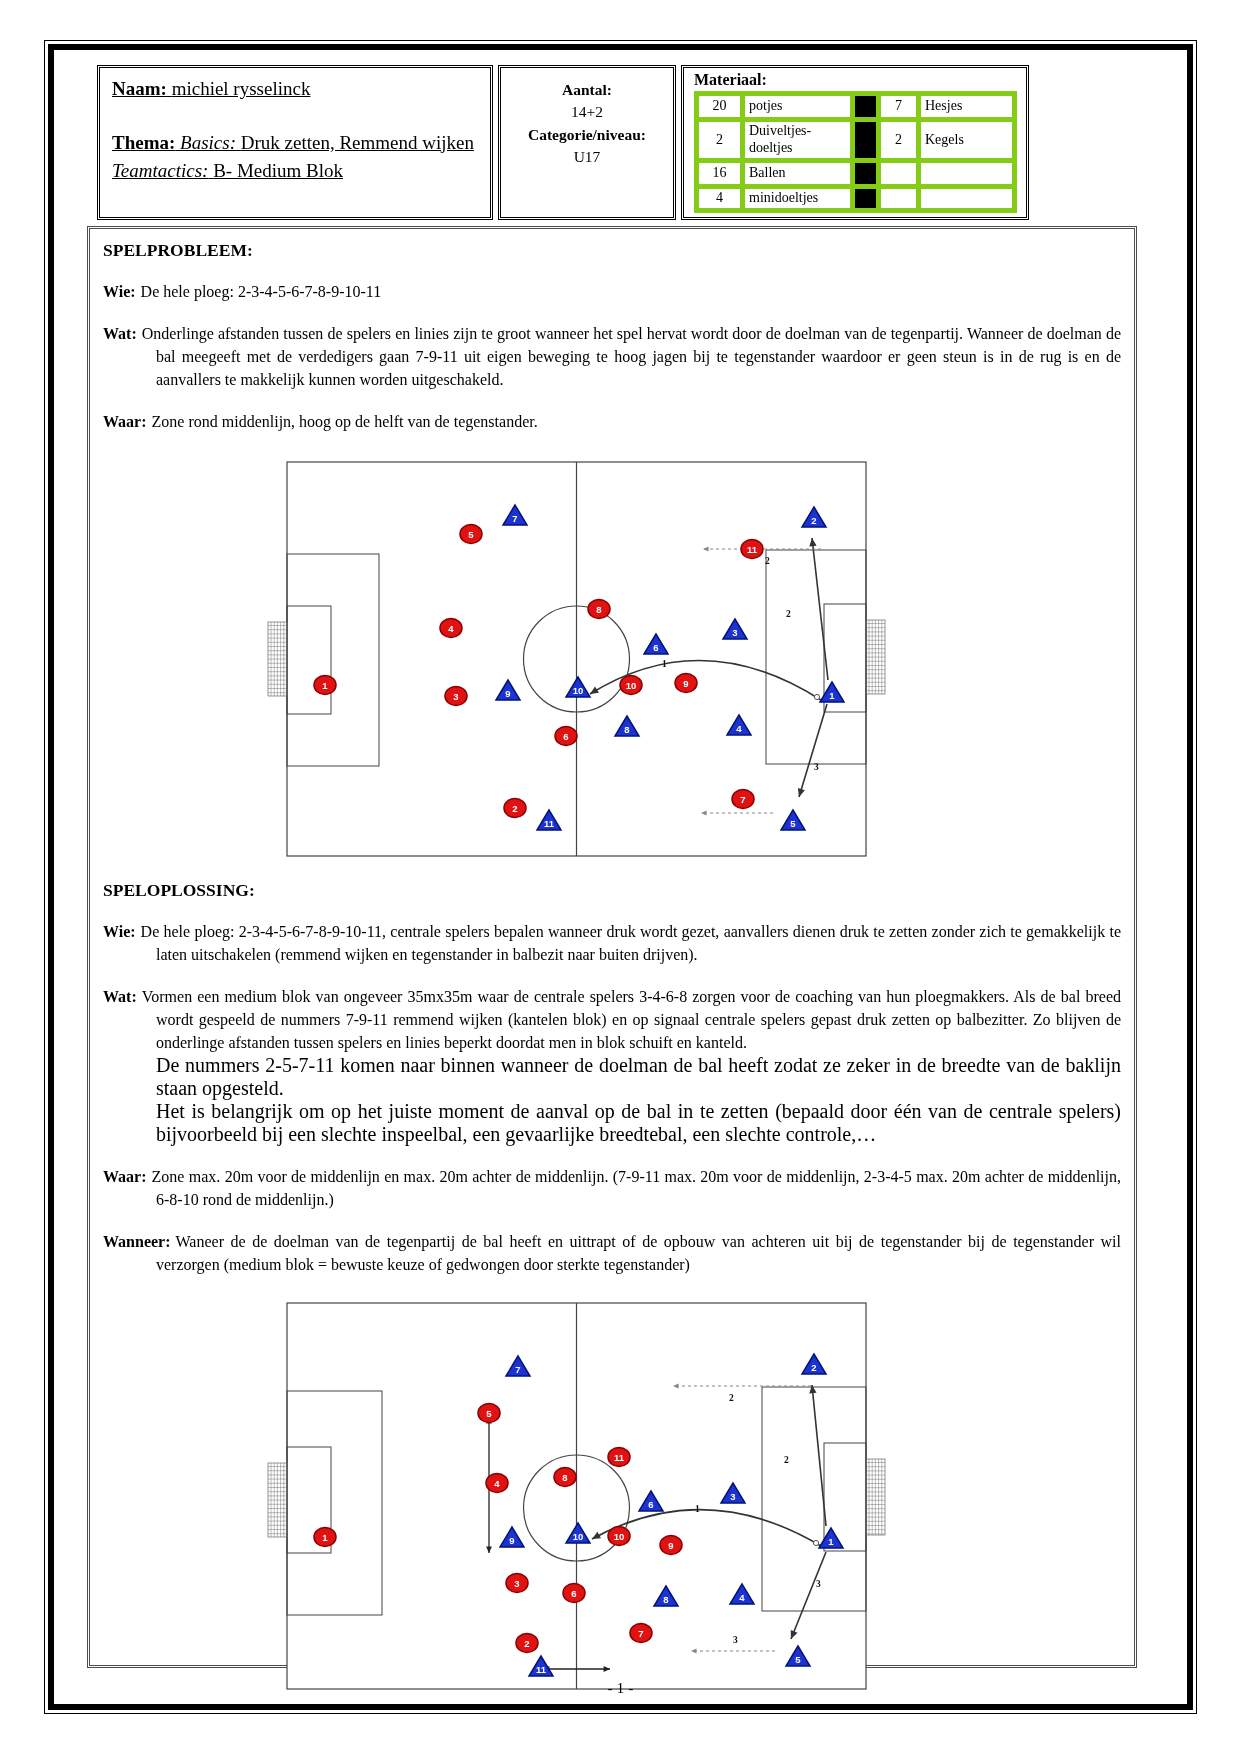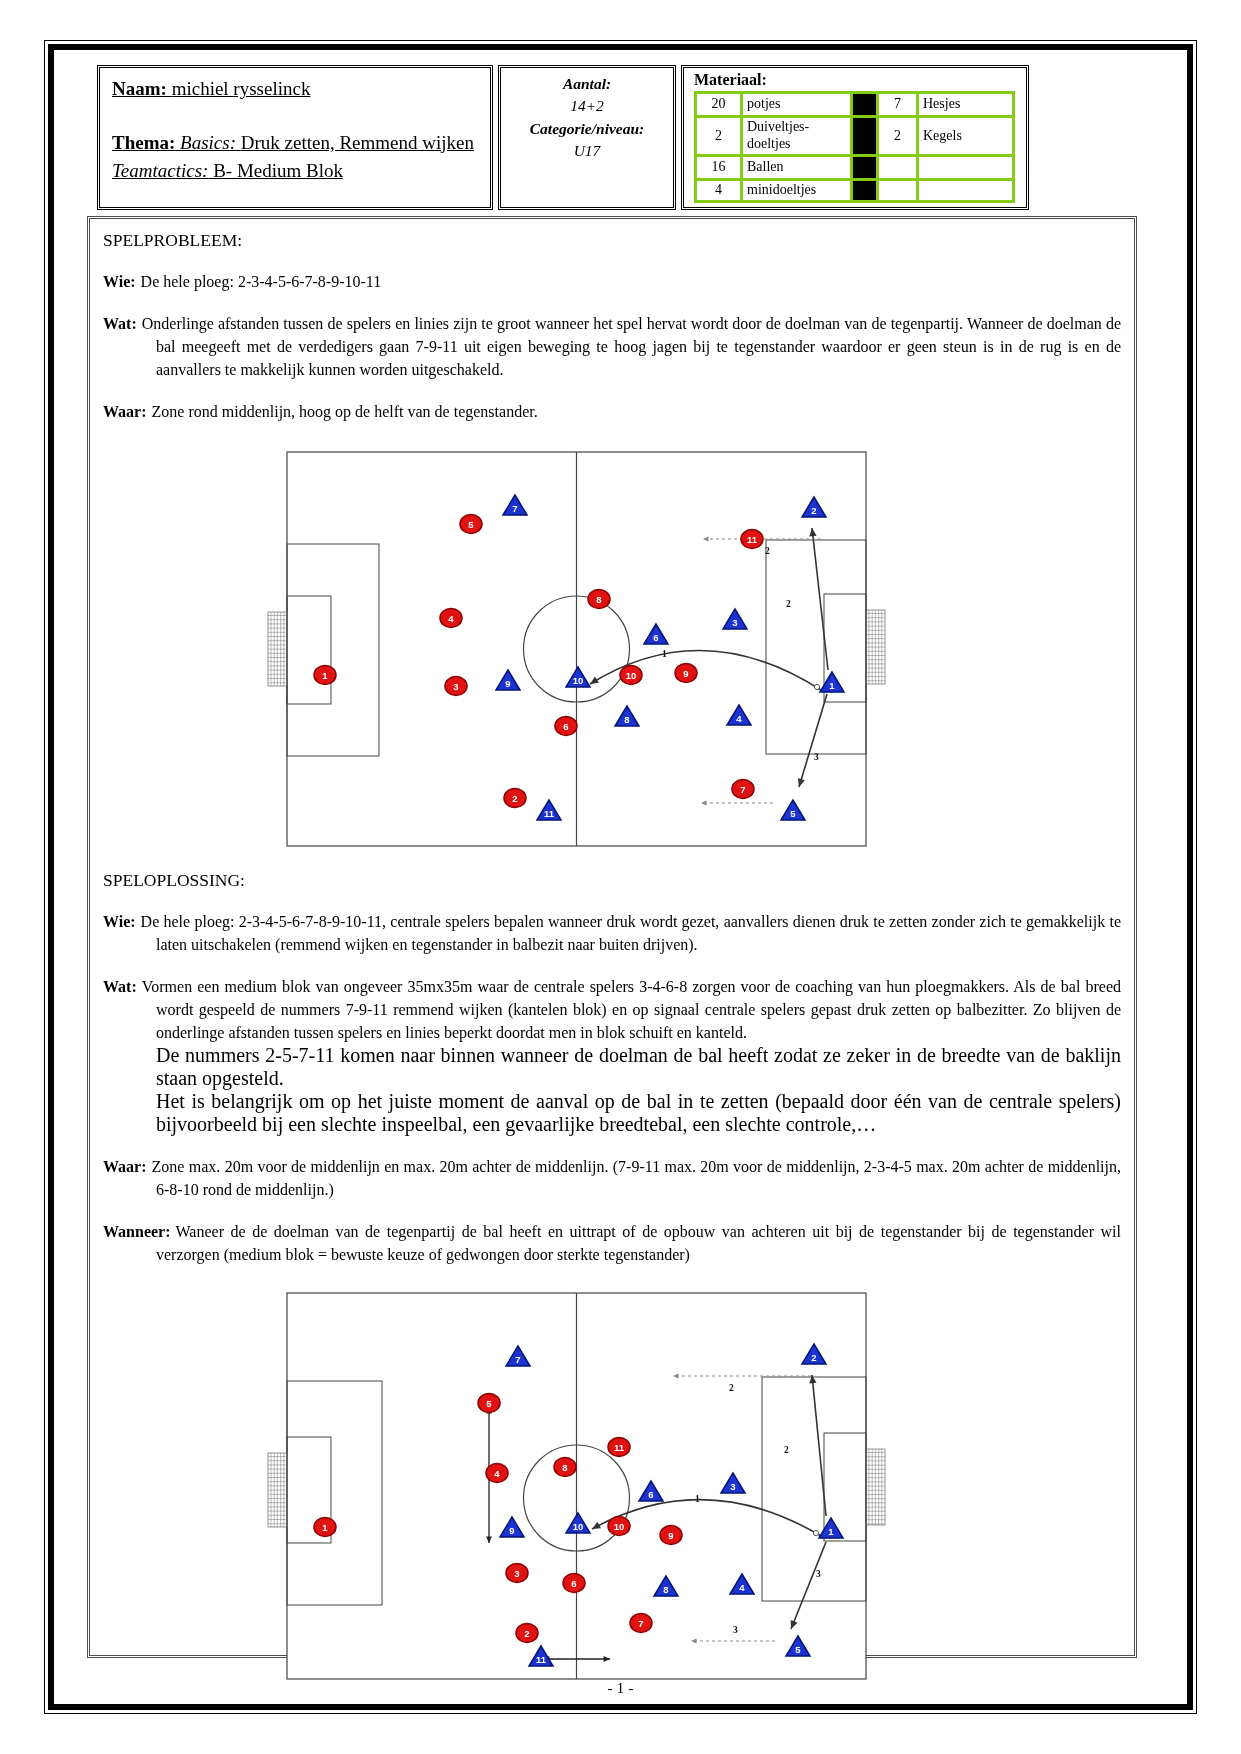--- a/index.html
+++ b/index.html
@@ -4,34 +4,34 @@
 <style>
   html,body{margin:0;padding:0;background:#fff;}
   body{width:1241px;height:1754px;position:relative;font-family:"Liberation Serif",serif;color:#000;}
   .frame-outer{position:absolute;left:44px;top:40px;right:44px;bottom:40px;border:1px solid #000;padding:3px;box-sizing:border-box;}
   .frame-thick{border:6px solid #000;height:100%;box-sizing:border-box;}
   .sheet{height:100%;box-sizing:border-box;position:relative;padding-top:15px;}
   
   .header-row{display:flex;gap:5px;margin-left:43px;align-items:stretch;}
   .hbox{border:3px double #000;box-sizing:border-box;background:#fff;}
   .hbox-left{width:396px;padding:7px 12px;font-size:19px;line-height:1.5;text-decoration:underline;}
-  .hbox-mid{width:178px;padding:5px 4px;text-align:center;font-size:15.5px;line-height:1.45;font-style:italic;}
+  .hbox-mid{width:178px;padding:11px 4px;text-align:center;font-size:15.5px;line-height:1.45;}
   .hbox-right{width:348px;padding:3px 8px 4px 8px;}
   .gapline{height:25px;}
   .b{font-weight:bold;}
   .it{font-style:italic;}
   .materiaal-title{font-weight:bold;font-size:16px;margin:0 0 2px 2px;}
   table.mat{border-collapse:collapse;table-layout:fixed;width:318px;margin-left:2px;font-size:14px;}
-  table.mat td{border:3px solid #84cc16;padding:0 4px;vertical-align:middle;line-height:1.2;}
+  table.mat td{border:5px solid #84cc16;padding:0 4px;vertical-align:middle;line-height:1.2;}
   td.qty{text-align:center;}
   td.blk{background:#000;}
   tr.r1 td{height:21px;} tr.r2 td{height:36px;} tr.r3 td{height:21px;} tr.r4 td{height:19px;}
   
   .content-box{margin:6px 0 0 33px;width:1050px;height:1442px;box-sizing:border-box;border:3px double #4d4d4d;padding:9px 13px 8px 13px;}
-  .sec-title{font-size:17.5px;font-weight:normal;margin:2px 0 4px 0;}
+  .sec-title{font-size:17.5px;font-weight:bold;margin:2px 0 4px 0;}
   .para{font-size:16px;line-height:23px;margin:19px 0;padding-left:53px;text-indent:-53px;text-align:justify;}
   .para .lbl{font-weight:bold;margin-right:5px;}
   .para.tight{margin-bottom:0;}
   .para-cont{font-size:20px;line-height:23px;margin:0;padding-left:53px;text-align:justify;}
   .para.noj{text-align:left;}
   svg.diagram{display:block;margin:6px 0 2px 162px;}
   .footer{position:absolute;bottom:7px;left:0;right:0;text-align:center;font-size:15.5px;}
 </style>
 </head>
 <body>

